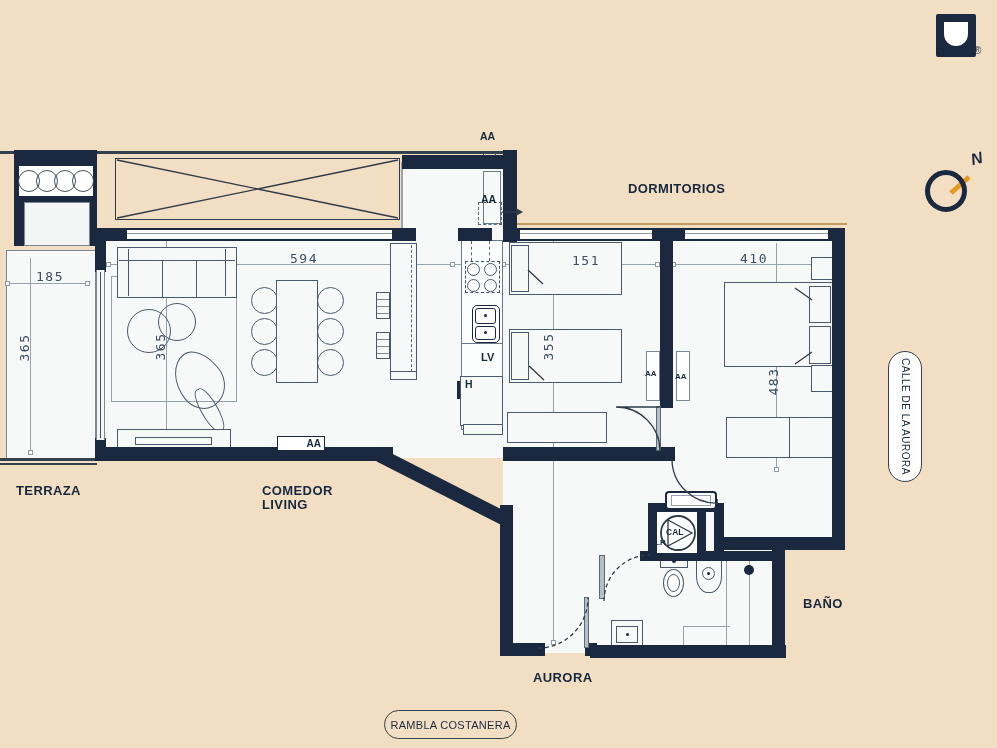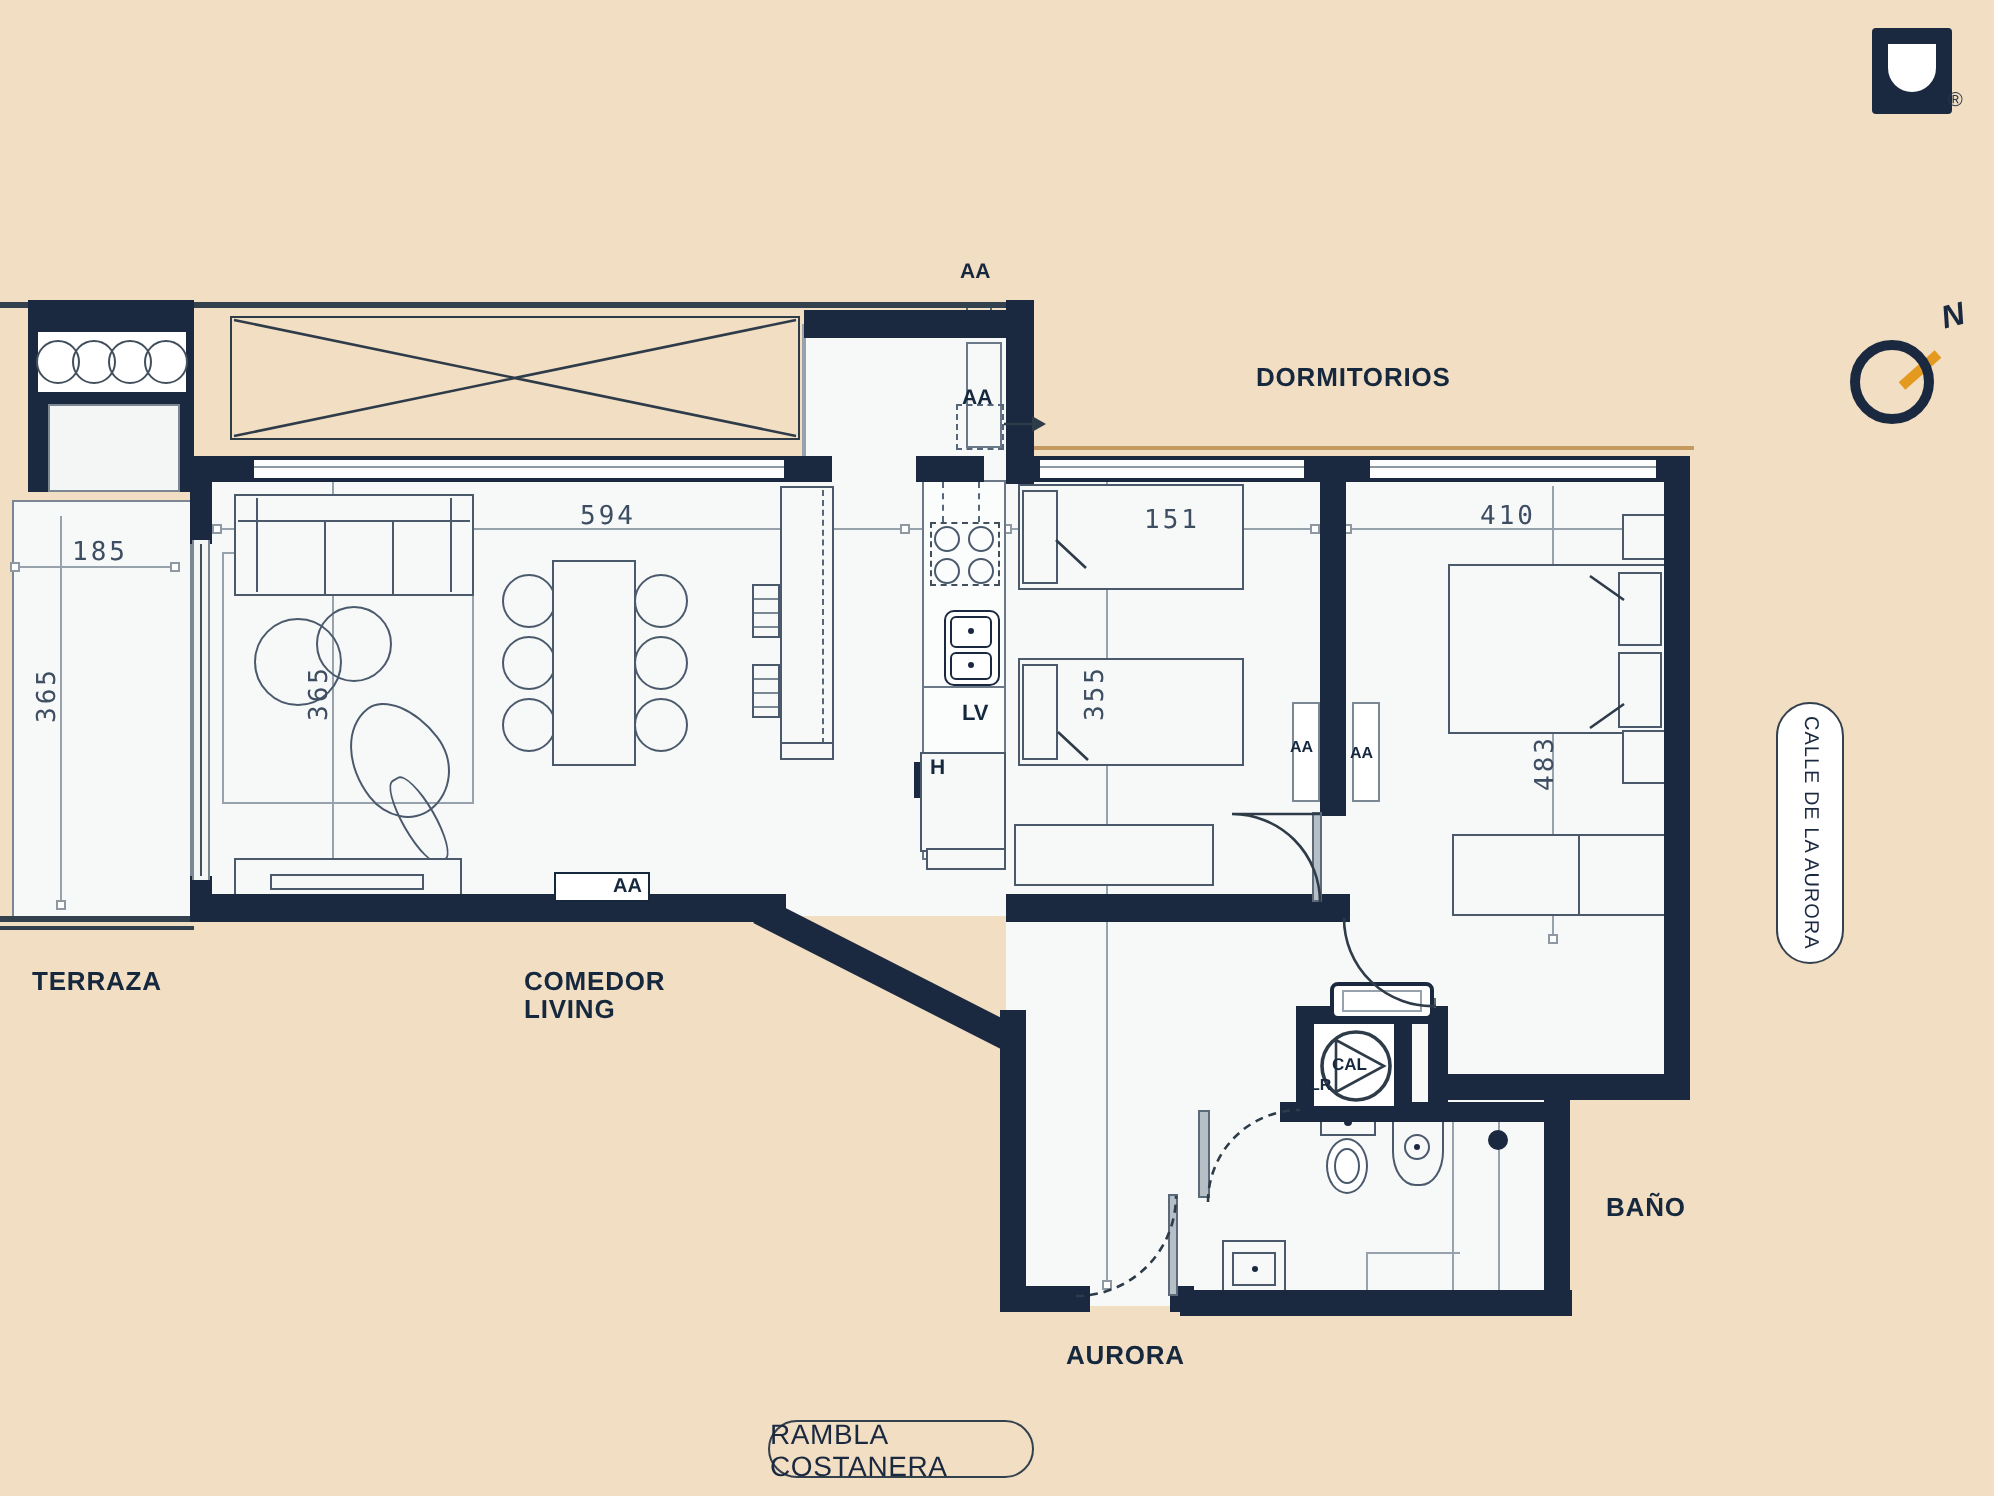--- a/index.html
+++ b/index.html
@@ -257,17 +257,17 @@
 <div class="dimtxt" style="left:22px;top:269px;width:56px;">185</div>
 <div class="dimtxt rot" style="left:4px;top:340px;width:40px;">365</div>
 <div class="dimtxt" style="left:276px;top:251px;width:56px;">594</div>
 <div class="dimtxt rot" style="left:140px;top:339px;width:40px;">365</div>
 <div class="dimtxt" style="left:558px;top:253px;width:56px;">151</div>
 <div class="dimtxt rot" style="left:528px;top:339px;width:40px;">355</div>
 <div class="dimtxt" style="left:726px;top:251px;width:56px;">410</div>
 <div class="dimtxt rot" style="left:751px;top:374px;width:44px;">483</div>
 
 <div class="pill" style="left:384px;top:710px;width:133px;height:29px;background:transparent;">
-  <span style="font-size:14px;letter-spacing:.3px;">RAMBLA COSTANERA</span>
+  <span style="font-size:11px;letter-spacing:.3px;">RAMBLA COSTANERA</span>
 </div>
 <div class="pill" style="left:888px;top:351px;width:34px;height:131px;background:#fff;border-radius:17px;">
   <span style="writing-mode:vertical-rl;font-size:10px;letter-spacing:.5px;white-space:nowrap;">CALLE DE LA AURORA</span>
 </div>
 
 </body></html>

